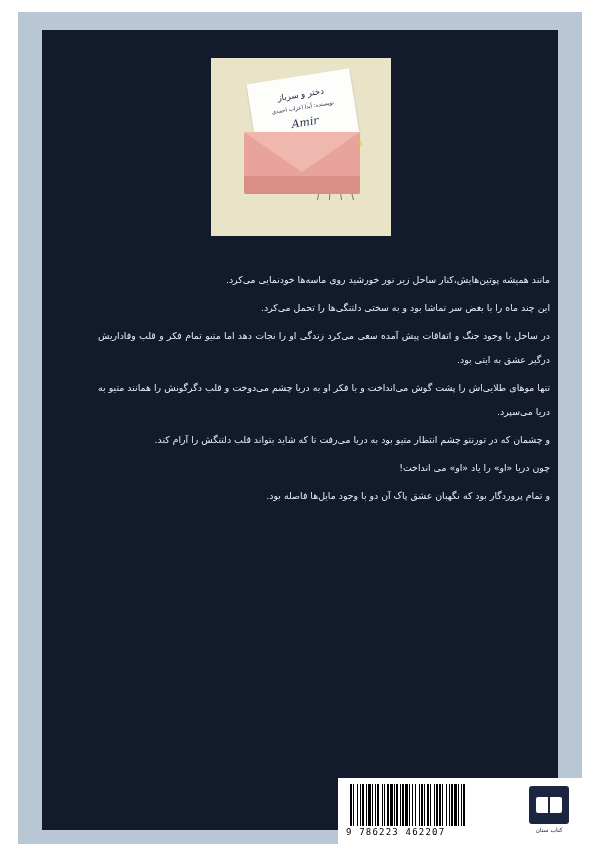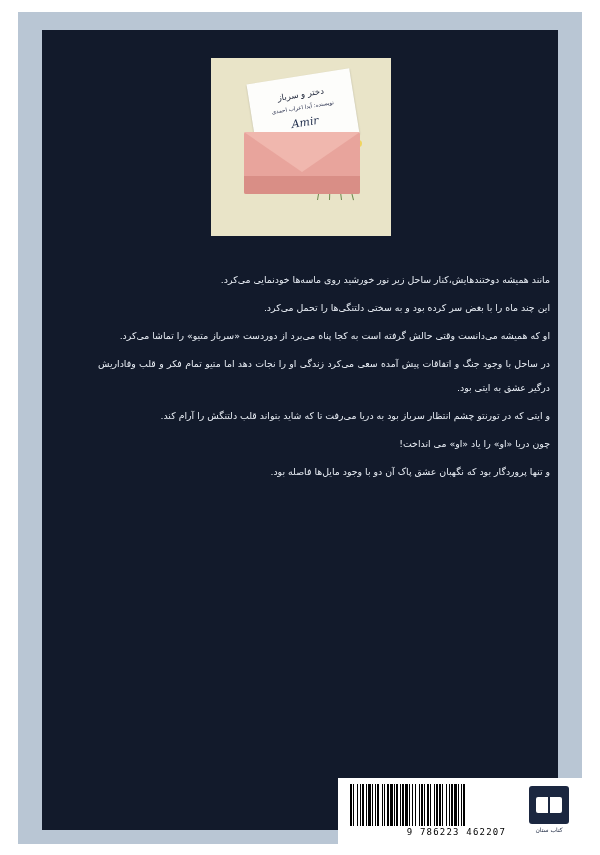--- a/index.html
+++ b/index.html
@@ -206,21 +206,20 @@
   .barcode-digits {
     position: absolute;
     left: 8px;
     top: 49px;
     width: 160px;
     font-family: "DejaVu Sans Mono", monospace;
     font-size: 9px;
     color: #000;
     letter-spacing: 1.2px;
     direction: ltr;
-    text-align: right;
   }
   .publisher {
     position: absolute;
     right: 10px;
     top: 8px;
     width: 46px;
     height: 54px;
     text-align: center;
   }
   .pub-mark {
@@ -289,27 +288,27 @@
           <div class="letter-sub">نویسنده: آیدا اعراب احمدی</div>
           <div class="letter-script">Amir</div>
         </div>
 
         <div class="env-body"></div>
         <div class="env-shadow"></div>
         <div class="env-flap"></div>
       </div>
 
       <div class="text-block">
-          <p>مانند همیشه دوختند‌هایش،کنار ساحل زیر نور خورشید روی ماسه‌ها خودنمایی می‌کرد.</p>
-          <p>این چند ماه را با بغض سر کرده بود و به سختی دلتنگی‌ها را تحمل می‌کرد.</p>
-          <p>او که همیشه می‌دانست وقتی حالش گرفته است به کجا پناه می‌برد از دوردست «سرباز متیو» را تماشا می‌کرد.</p>
+          <p>مانند همیشه پوتین‌هایش،کنار ساحل زیر نور خورشید روی ماسه‌ها خودنمایی می‌کرد.</p>
+          <p>این چند ماه را با بغض سر تماشا بود و به سختی دلتنگی‌ها را تحمل می‌کرد.</p>
           <p>در ساحل با وجود جنگ و اتفاقات پیش آمده سعی می‌کرد زندگی او را نجات دهد اما متیو تمام فکر و قلب وفاداریش درگیر عشق به ایتی بود.</p>
-          <p>و ایتی که در تورنتو چشم انتظار سرباز بود به دریا می‌رفت تا که شاید بتواند قلب دلتنگش را آرام کند.</p>
+          <p>تنها موهای طلایی‌اش را پشت گوش می‌انداخت و با فکر او به دریا چشم می‌دوخت و قلب دگرگونش را همانند متیو به دریا می‌سپرد.</p>
+          <p>و چشمان که در تورنتو چشم انتظار متیو بود به دریا می‌رفت تا که شاید بتواند قلب دلتنگش را آرام کند.</p>
           <p class="center">چون دریا «او» را یاد «او» می انداخت!</p>
-          <p>و تنها پروردگار بود که نگهبان عشق پاک آن دو با وجود مایل‌ها فاصله بود.</p>
+          <p>و تمام پروردگار بود که نگهبان عشق پاک آن دو با وجود مایل‌ها فاصله بود.</p>
         </div>
 
       <div class="barcode-box">
         <div class="barcode">
             <div class="bar" style="width: 2px;"></div>
             <div class="bar" style="width: 1px; background: transparent;"></div>
             <div class="bar" style="width: 1px;"></div>
             <div class="bar" style="width: 3px; background: transparent;"></div>
             <div class="bar" style="width: 1px;"></div>
             <div class="bar" style="width: 2px; background: transparent;"></div>

